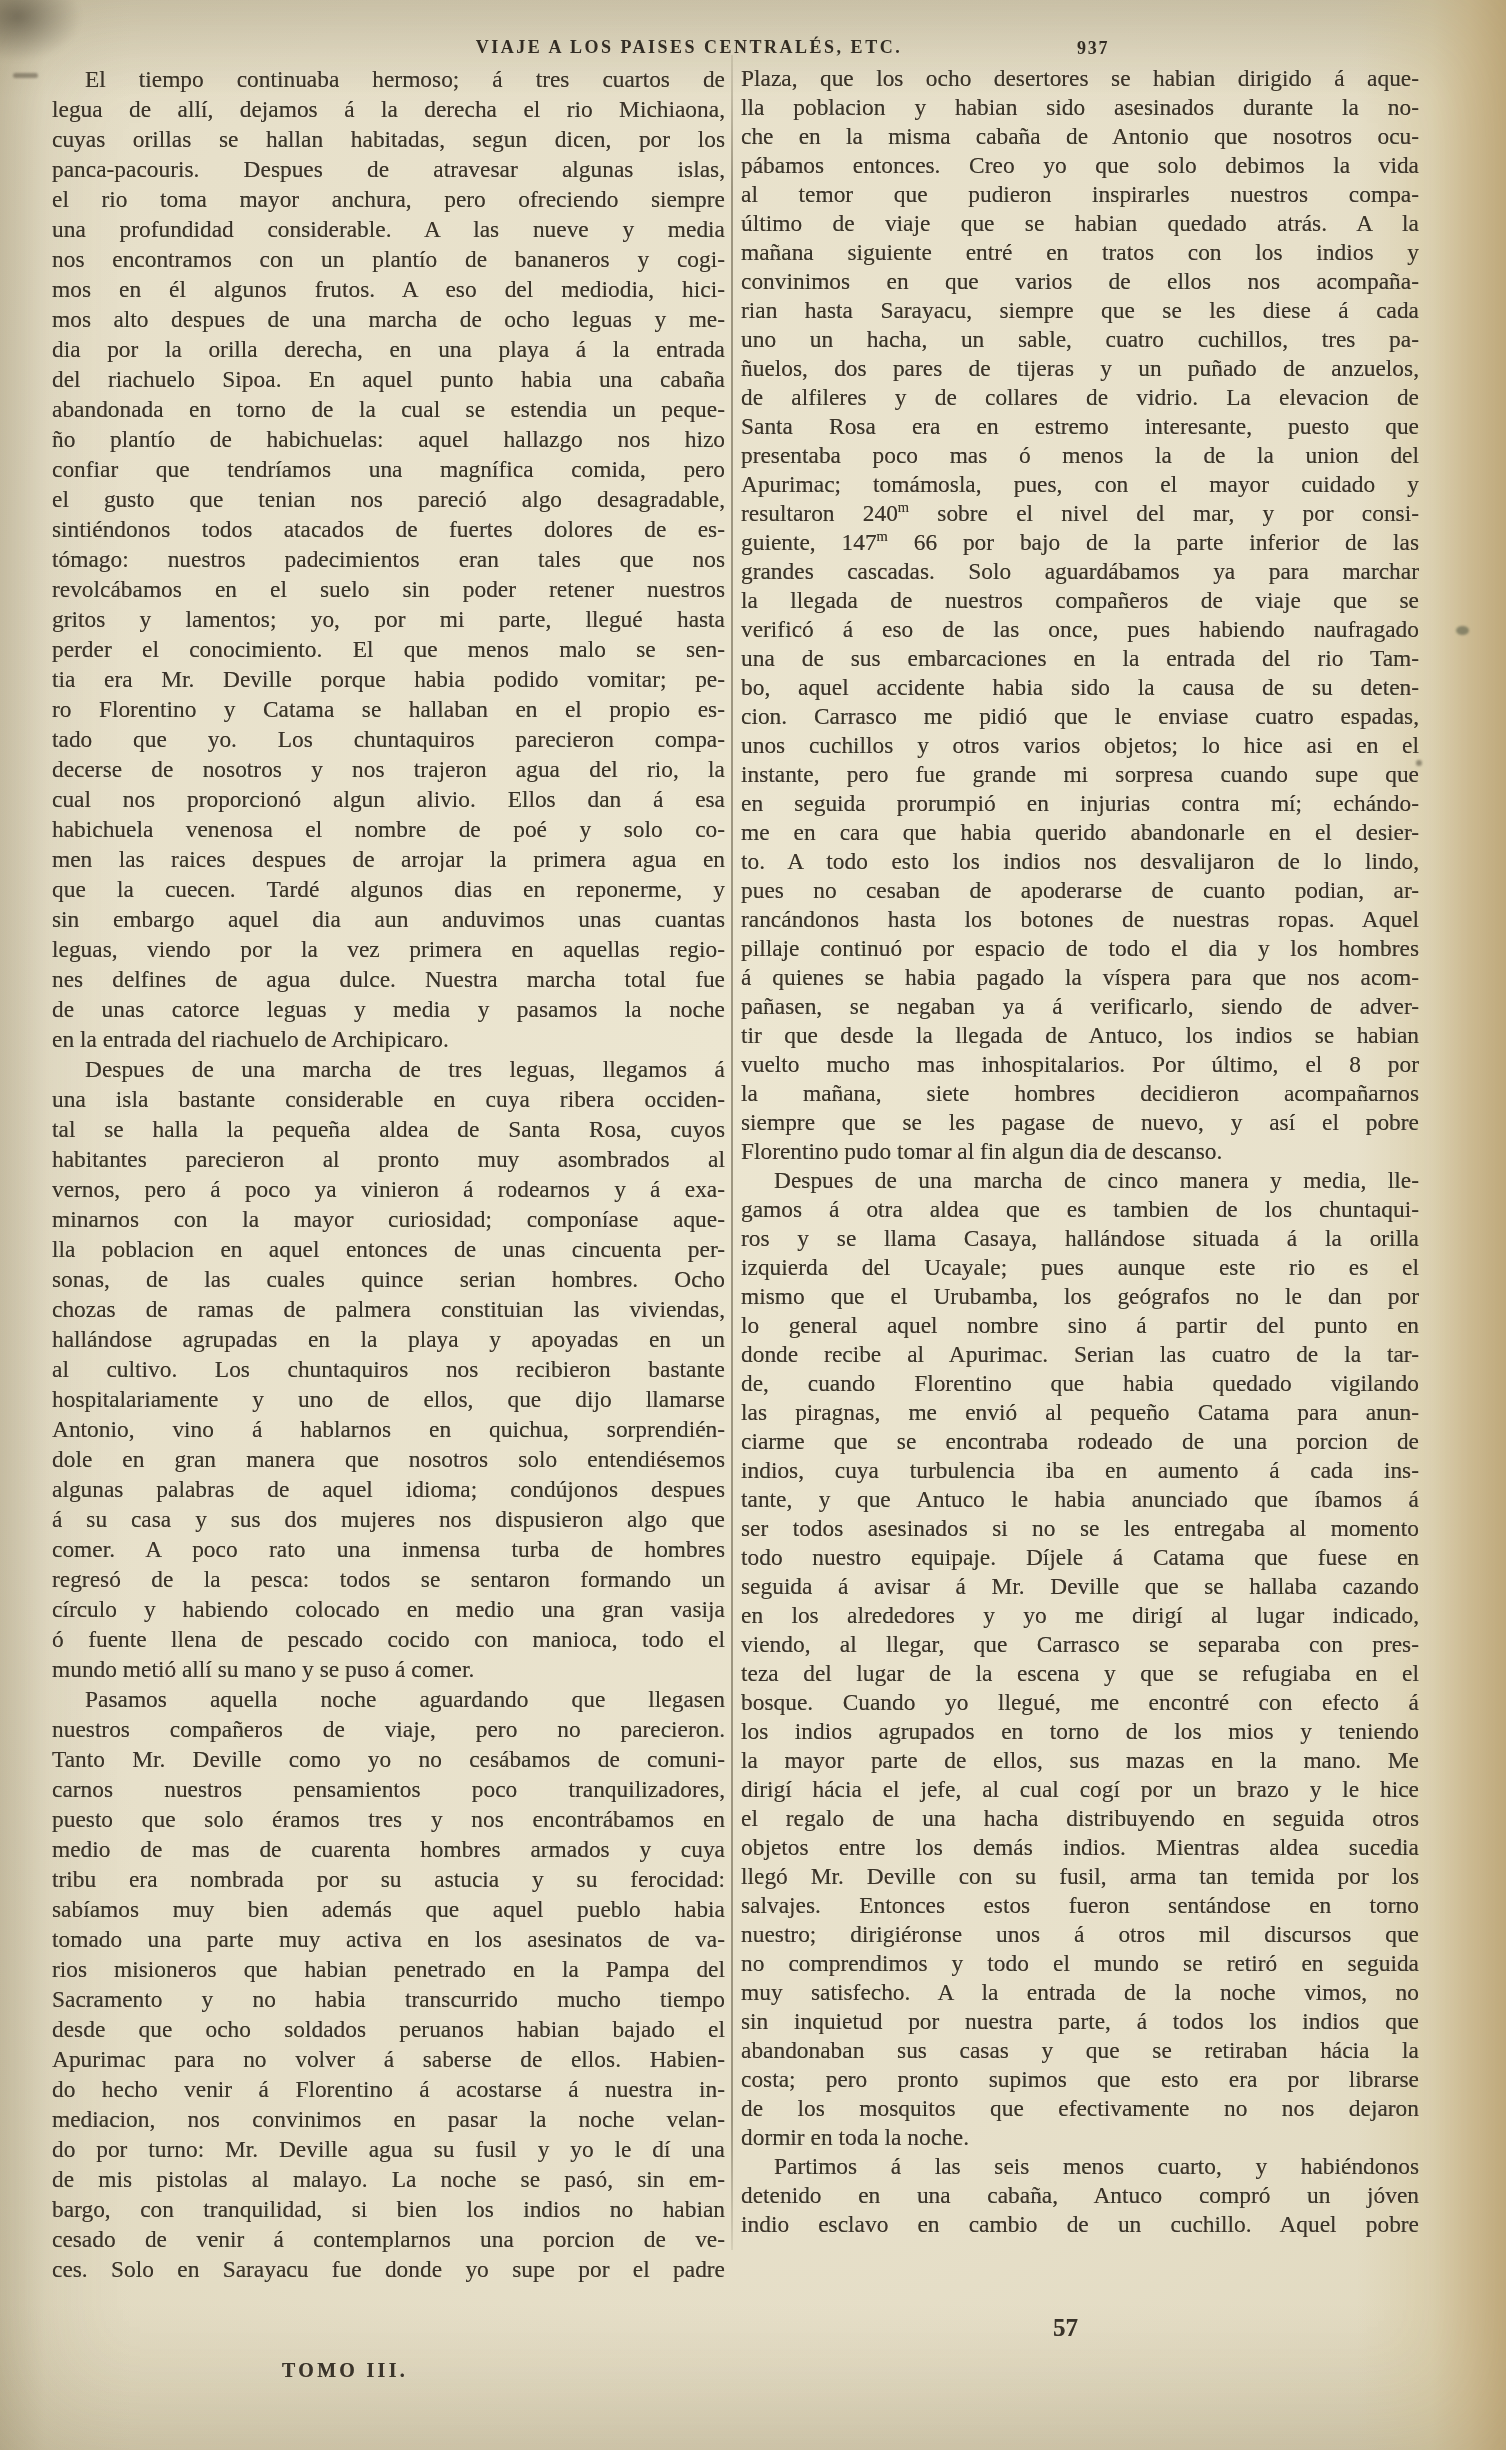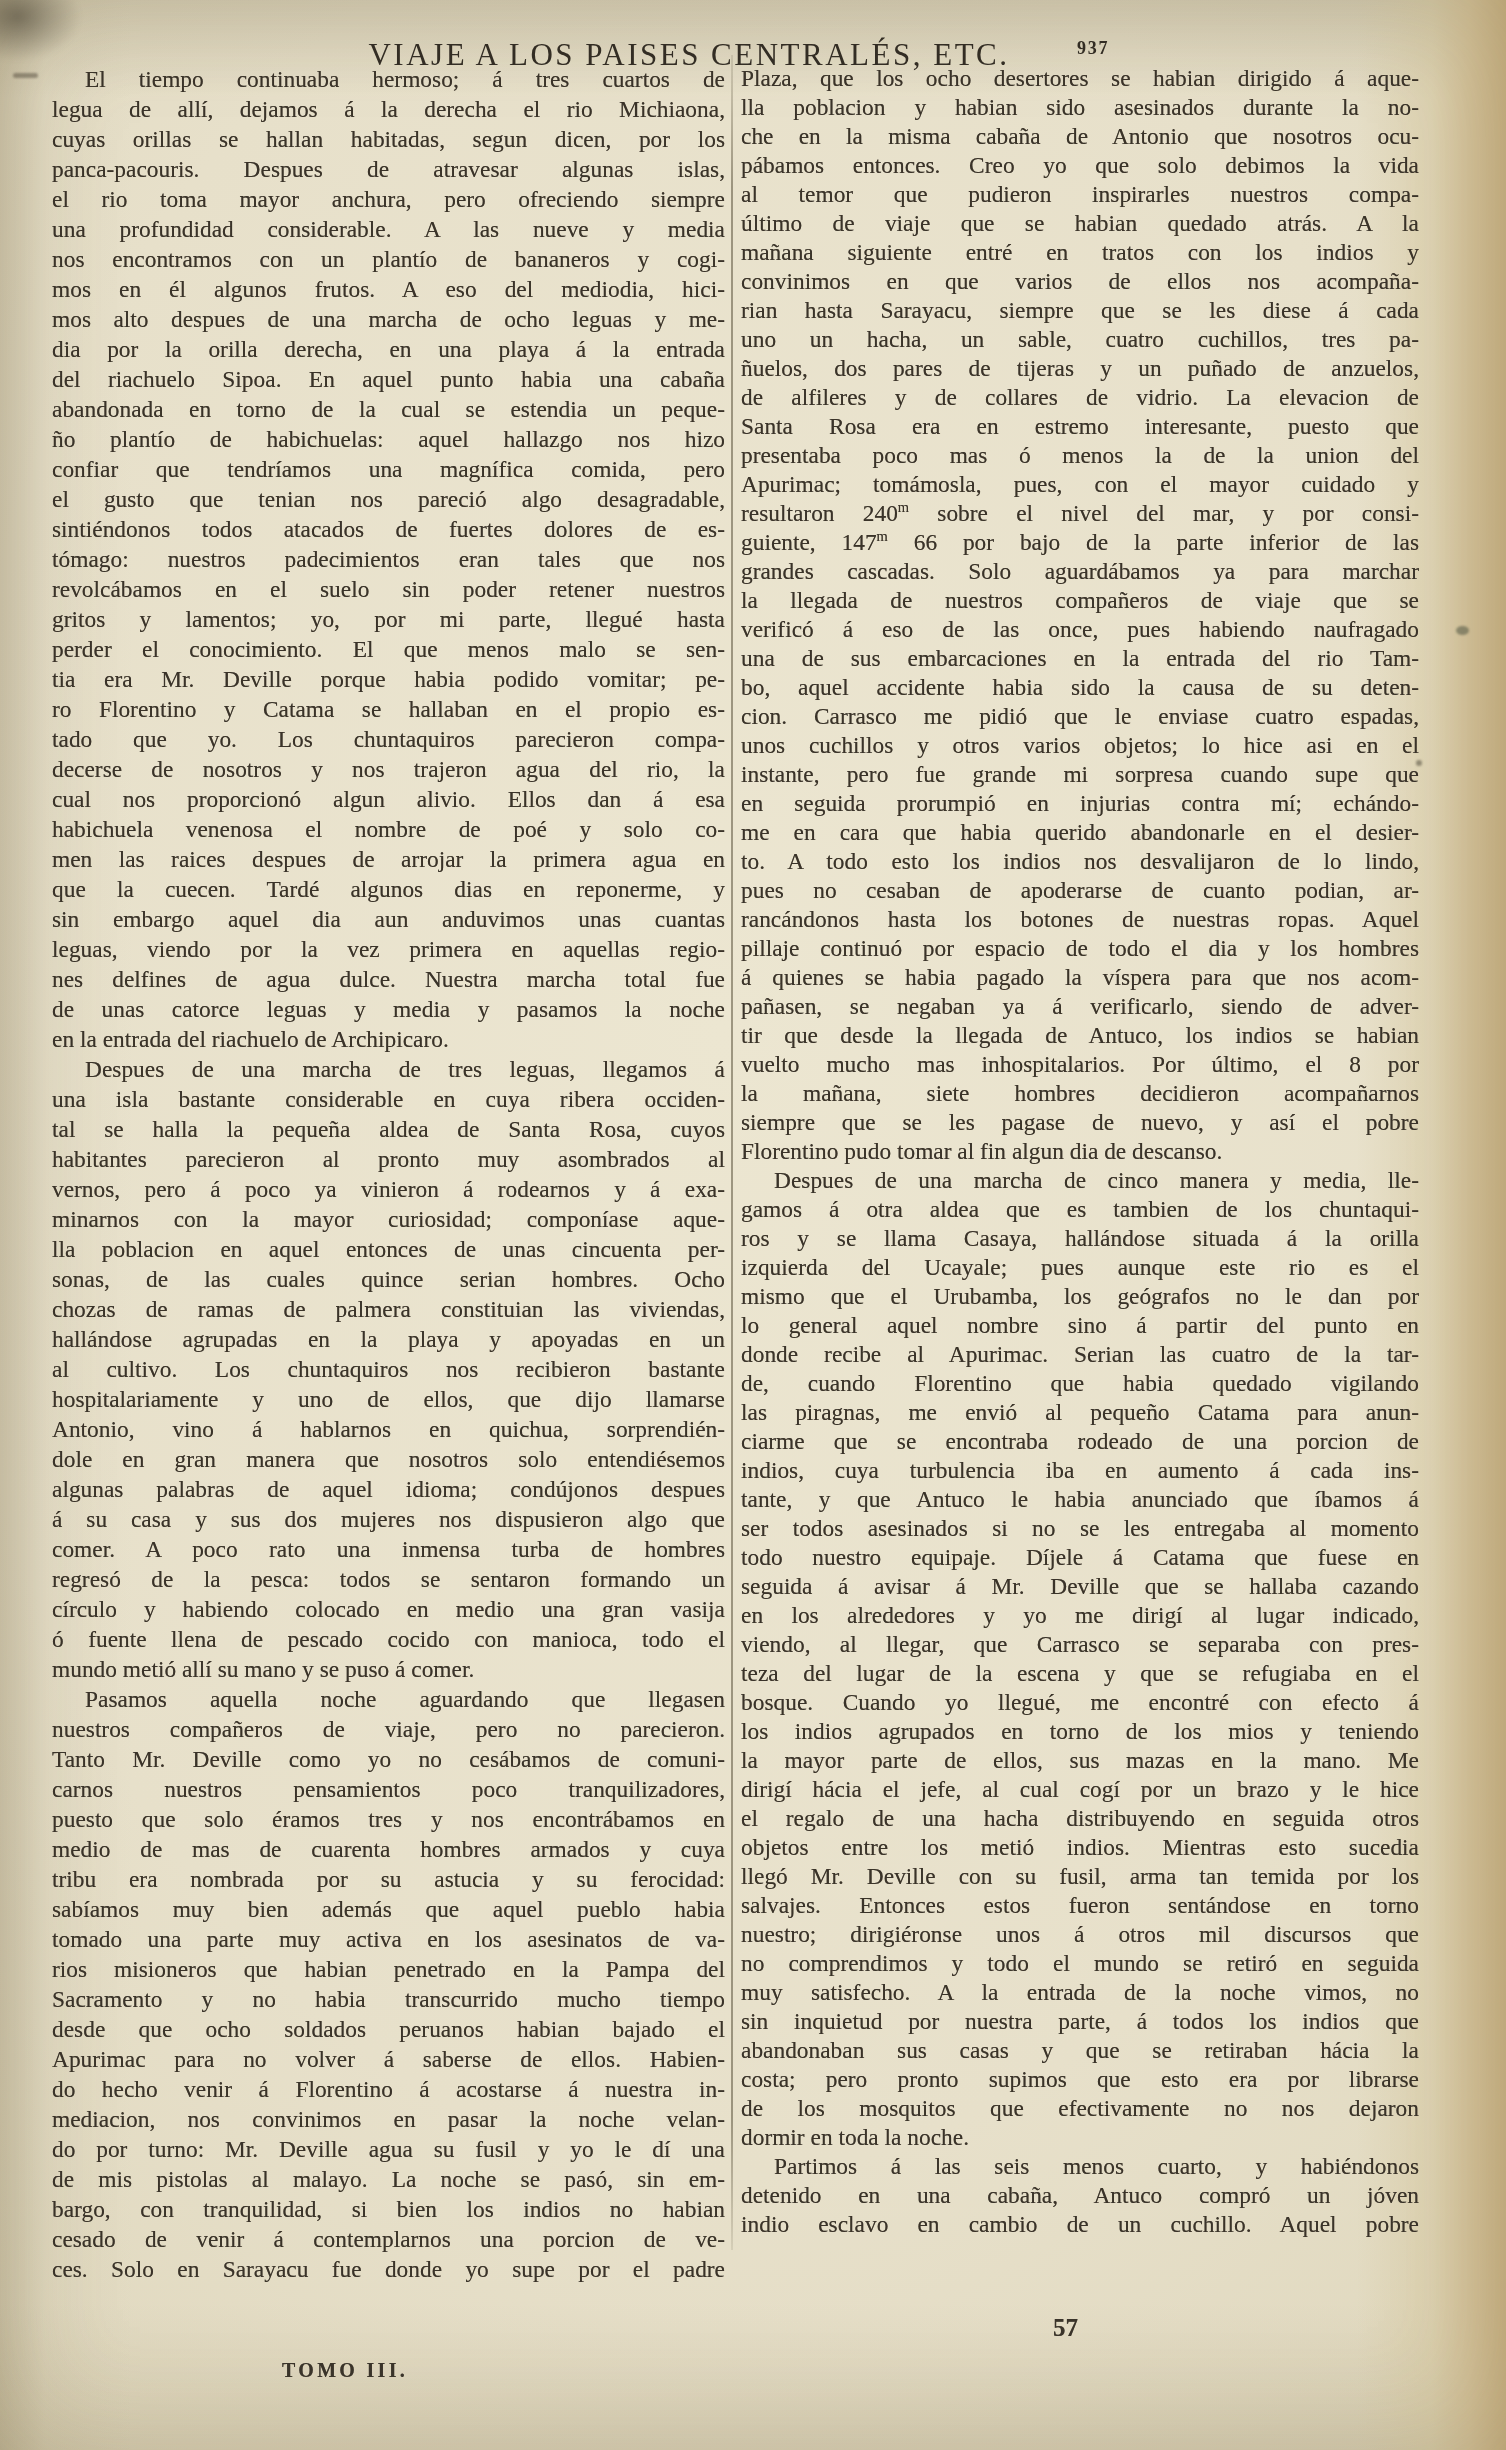--- a/index.html
+++ b/index.html
@@ -14,21 +14,21 @@
       linear-gradient(90deg, rgba(115,98,62,0.20) 0%, rgba(115,98,62,0.04) 3%, rgba(0,0,0,0) 9%),
       linear-gradient(270deg, #c8b183 0%, #d2c098 2.5%, rgba(214,200,160,0.55) 5%, rgba(0,0,0,0) 10%),
       linear-gradient(0deg, rgba(130,110,70,0.13) 0%, rgba(0,0,0,0) 6%),
       linear-gradient(180deg, rgba(110,95,60,0.16) 0%, rgba(0,0,0,0) 4%),
       radial-gradient(ellipse 95% 85% at 48% 42%, #ece6d1 0%, #e7e0ca 55%, #dcd4b8 100%);
     box-shadow: inset 0 0 117px rgba(115,98,60,0.22);
   }
   
   .running-head{
     position:absolute;left:46px;top:37px;width:1286px;
-    text-align:center;font-weight:normal;font-size:31px;
+    text-align:center;font-weight:bold;font-size:18px;
     letter-spacing:2.5px;color:#332d24;white-space:nowrap;
   }
   .page-number{
     position:absolute;left:1077px;top:38px;
     font-weight:bold;font-size:18px;letter-spacing:1.7px;color:#332d24;
   }
   
   .col{position:absolute;top:52px;font-size:23.4px;margin-top:12px;}
   #col-left{left:52px;width:673px;}
   #col-right{left:741px;width:678px;}
@@ -224,21 +224,21 @@
       <div class="line">todo nuestro equipaje. Díjele á Catama que fuese en</div>
       <div class="line">seguida á avisar á Mr. Deville que se hallaba cazando</div>
       <div class="line">en los alrededores y yo me dirigí al lugar indicado,</div>
       <div class="line">viendo, al llegar, que Carrasco se separaba con pres-</div>
       <div class="line">teza del lugar de la escena y que se refugiaba en el</div>
       <div class="line">bosque. Cuando yo llegué, me encontré con efecto á</div>
       <div class="line">los indios agrupados en torno de los mios y teniendo</div>
       <div class="line">la mayor parte de ellos, sus mazas en la mano. Me</div>
       <div class="line">dirigí hácia el jefe, al cual cogí por un brazo y le hice</div>
       <div class="line">el regalo de una hacha distribuyendo en seguida otros</div>
-      <div class="line">objetos entre los metió indios. Mientras esto sucedia</div>
+      <div class="line">objetos entre los demás indios. Mientras aldea sucedia</div>
       <div class="line">llegó Mr. Deville con su fusil, arma tan temida por los</div>
       <div class="line">salvajes. Entonces estos fueron sentándose en torno</div>
       <div class="line">nuestro; dirigiéronse unos á otros mil discursos que</div>
       <div class="line">no comprendimos y todo el mundo se retiró en seguida</div>
       <div class="line">muy satisfecho. A la entrada de la noche vimos, no</div>
       <div class="line">sin inquietud por nuestra parte, á todos los indios que</div>
       <div class="line">abandonaban sus casas y que se retiraban hácia la</div>
       <div class="line">costa; pero pronto supimos que esto era por librarse</div>
       <div class="line">de los mosquitos que efectivamente no nos dejaron</div>
       <div class="line flush">dormir en toda la noche.</div>

